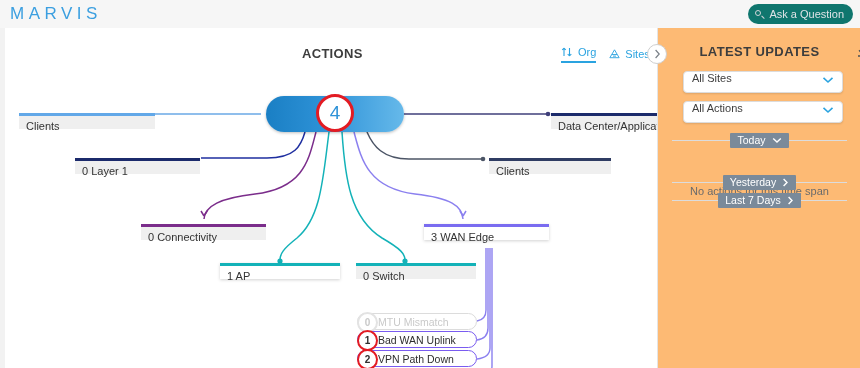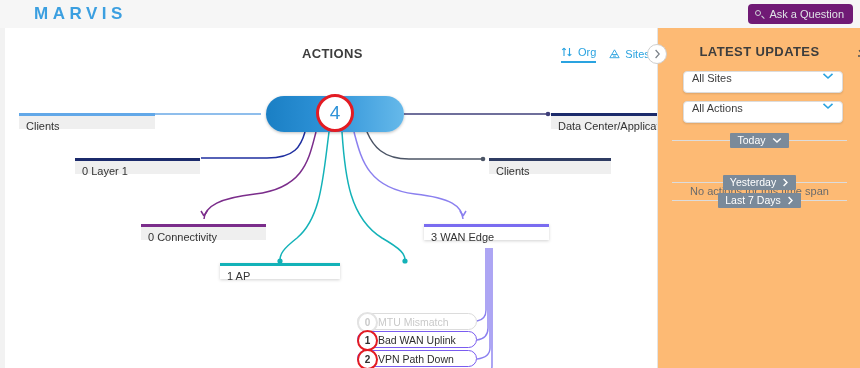--- a/index.html
+++ b/index.html
@@ -12,25 +12,25 @@
   }
   .app{position:relative;width:860px;height:368px;overflow:hidden;}
 
   
   .topbar{
     position:absolute;left:0;top:0;width:860px;height:28px;
     background:#f6f6f6;border-bottom:1px solid #e8e8e8;
   }
   .logo{
     position:absolute;left:10px;top:4px;
-    font-size:17px;letter-spacing:4.5px;color:#3b9fe0;font-weight:700;margin-left:24px;
+    font-size:17px;letter-spacing:4.5px;color:#3b9fe0;font-weight:400;
   }
   .ask-btn{
     position:absolute;right:7px;top:4px;height:20px;
-    background:#701a75;color:#dfe3e6;border-radius:4px;
+    background:#0f766e;color:#dfe3e6;border-radius:10px;
     padding:0 9px 0 7px;display:flex;align-items:center;gap:5px;
     font-size:11px;cursor:pointer;
   }
   .ask-btn .mag{width:9px;height:9px;position:relative;display:inline-block;}
   .ask-btn .mag i{
     position:absolute;left:0;top:0;width:6px;height:6px;border:1px solid #cfd4d8;
     border-radius:50%;box-sizing:border-box;
   }
   .ask-btn .mag b{
     position:absolute;right:0;bottom:0;width:4px;height:1px;background:#cfd4d8;
@@ -103,21 +103,21 @@
   .dl-icon{position:absolute;right:13px;top:17px;width:10px;height:12px;cursor:pointer;}
   .collapse-btn{
     position:absolute;left:-11px;top:16px;width:20px;height:20px;border-radius:50%;
     background:#ffffff;border:1px solid #cfcfcf;box-sizing:border-box;
     display:flex;align-items:center;justify-content:center;cursor:pointer;z-index:5;
   }
   .select{
     position:absolute;left:25px;width:160px;height:22px;border:1px solid #dcdcdc;
     border-radius:4px;background:#ffffff;box-shadow:0 1px 2px rgba(0,0,0,.12);
     box-sizing:border-box;font-size:11px;color:#3d3d3d;
-    display:flex;align-items:flex-start;padding:0 8px;cursor:pointer;
+    display:flex;align-items:flex-end;padding:8px 8px;cursor:pointer;
   }
   .select .cv{margin-left:auto;}
   .sep{
     position:absolute;left:14px;width:175px;height:16px;display:flex;align-items:center;
   }
   .sep .line{flex:1;height:1px;background:#dcdcdc;}
   .sep .tag{
     background:#7a8a9a;color:#ffffff;border-radius:1px;height:15px;line-height:15px;
     padding:0 7px;font-size:10.5px;display:flex;align-items:center;gap:6px;cursor:pointer;
   }
@@ -218,20 +218,23 @@
     </div>
 
     <div class="node filled" style="left:419px;top:196px;width:125px;border-top-color:#7a6cf0;">
       <span>3 WAN Edge</span>
     </div>
 
     <div class="node filled" style="left:215px;top:235px;width:120px;border-top-color:#13b2b8;">
       <span>1 AP</span>
     </div>
 
+    <div class="node" style="left:351px;top:235px;width:120px;border-top-color:#13b2b8;">
+      <span>0 Switch</span>
+    </div>
 
     <div class="act off" style="left:352px;top:285px;width:120px;">
       <span class="act-badge">0</span>
       <span>MTU Mismatch</span>
     </div>
 
     <div class="act" style="left:352px;top:303px;width:120px;">
       <span class="act-badge">1</span>
       <span>Bad WAN Uplink</span>
     </div>

